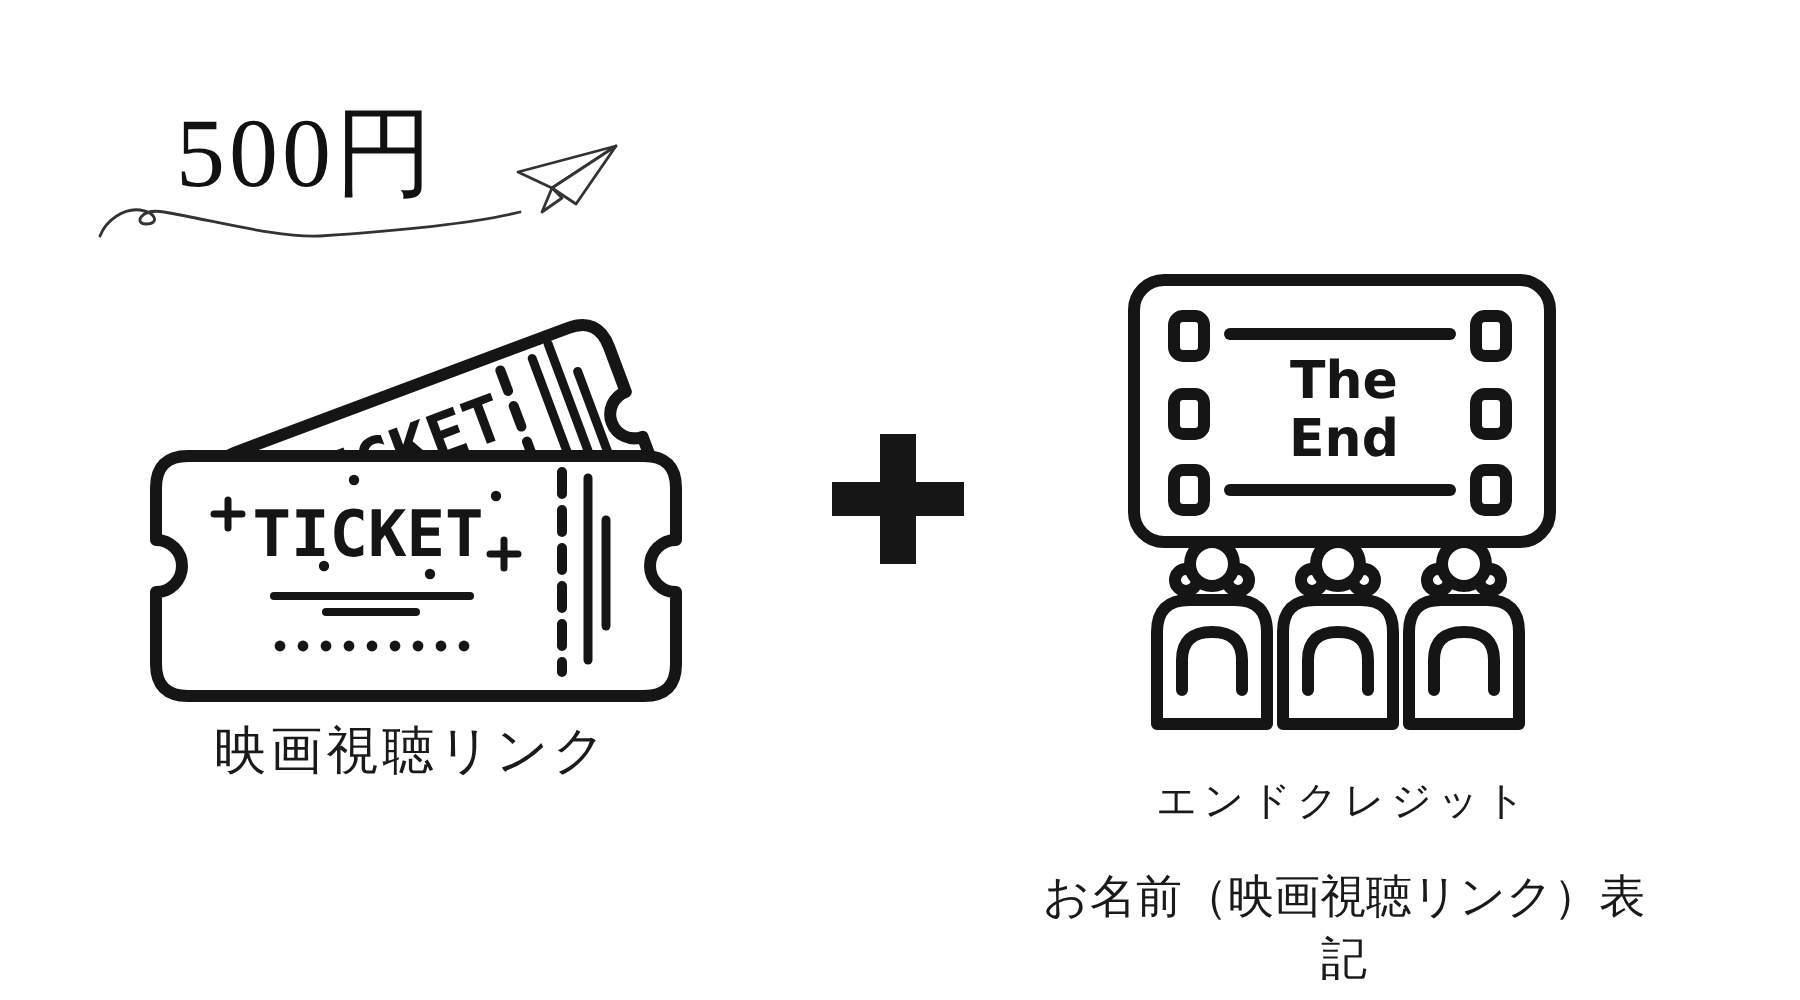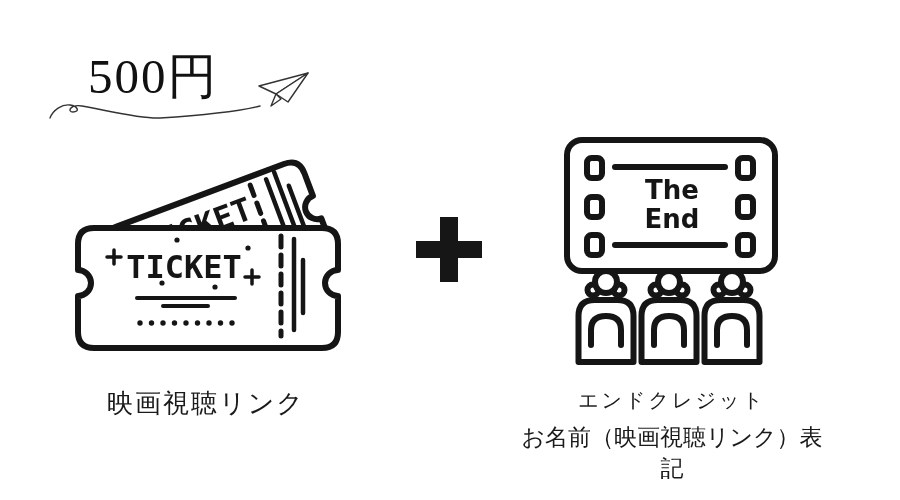--- a/index.html
+++ b/index.html
@@ -3,23 +3,23 @@
 <meta charset="utf-8">
 <style>
   html,body{margin:0;padding:0;background:#fff;}
   .stage{position:relative;width:900px;height:500px;background:#ffffff;overflow:hidden;
          font-family:"Liberation Serif",serif;color:#151515;}
   .price{position:absolute;left:88px;top:44px;font-size:49px;letter-spacing:2px;color:#111;}
   .plane-svg{position:absolute;left:40px;top:60px;}
   .ticket-svg{position:absolute;left:66px;top:148px;}
   .cinema-svg{position:absolute;left:562px;top:136px;}
   .caption{position:absolute;text-align:center;color:#1a1a1a;}
-  .caption-left{left:56px;top:386px;width:300px;font-size:26px;letter-spacing:2px;}
+  .caption-left{left:56px;top:358px;width:300px;font-size:26px;letter-spacing:2px;}
   .caption-right{left:512px;top:387px;width:320px;}
-  .caption-right .l1{font-size:20px;letter-spacing:3px;margin-bottom:8px;}
+  .caption-right .l1{font-size:20px;letter-spacing:3px;margin-bottom:19px;}
   .caption-right .l2{font-size:23px;letter-spacing:0px;}
   .plus{position:absolute;left:416px;top:217px;width:66px;height:65px;}
   .plus .h{position:absolute;left:0;top:24px;width:66px;height:17px;background:#161616;}
   .plus .v{position:absolute;left:24px;top:0;width:18px;height:65px;background:#161616;}
   .tk{fill:#ffffff;stroke:#151515;stroke-width:6;stroke-linejoin:round;}
   .ln{stroke:#151515;fill:none;stroke-linecap:round;}
   .dot{fill:#151515;stroke:none;}
   .ticket-word{font-family:"DejaVu Sans Mono","Liberation Mono",monospace;font-weight:bold;
                font-size:32px;fill:#151515;}
   .screen-word{font-family:"DejaVu Sans","Liberation Sans",sans-serif;font-weight:bold;

